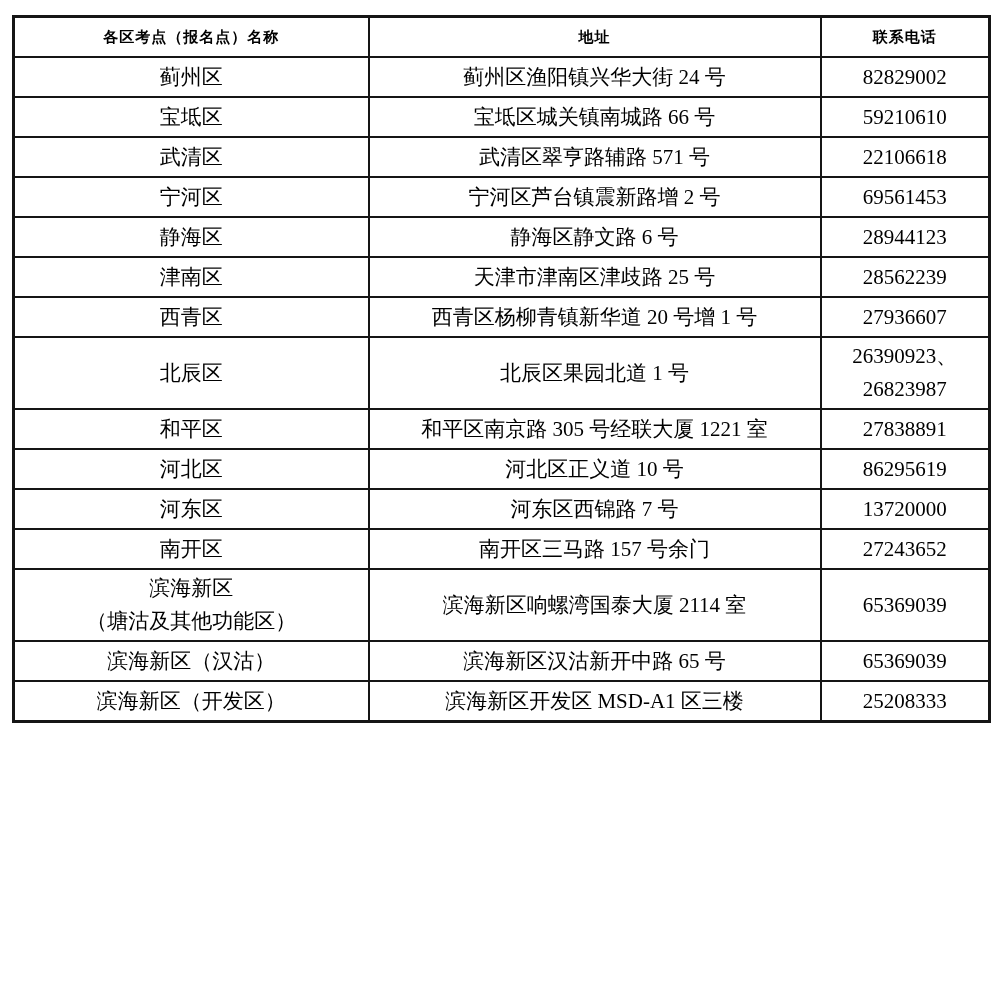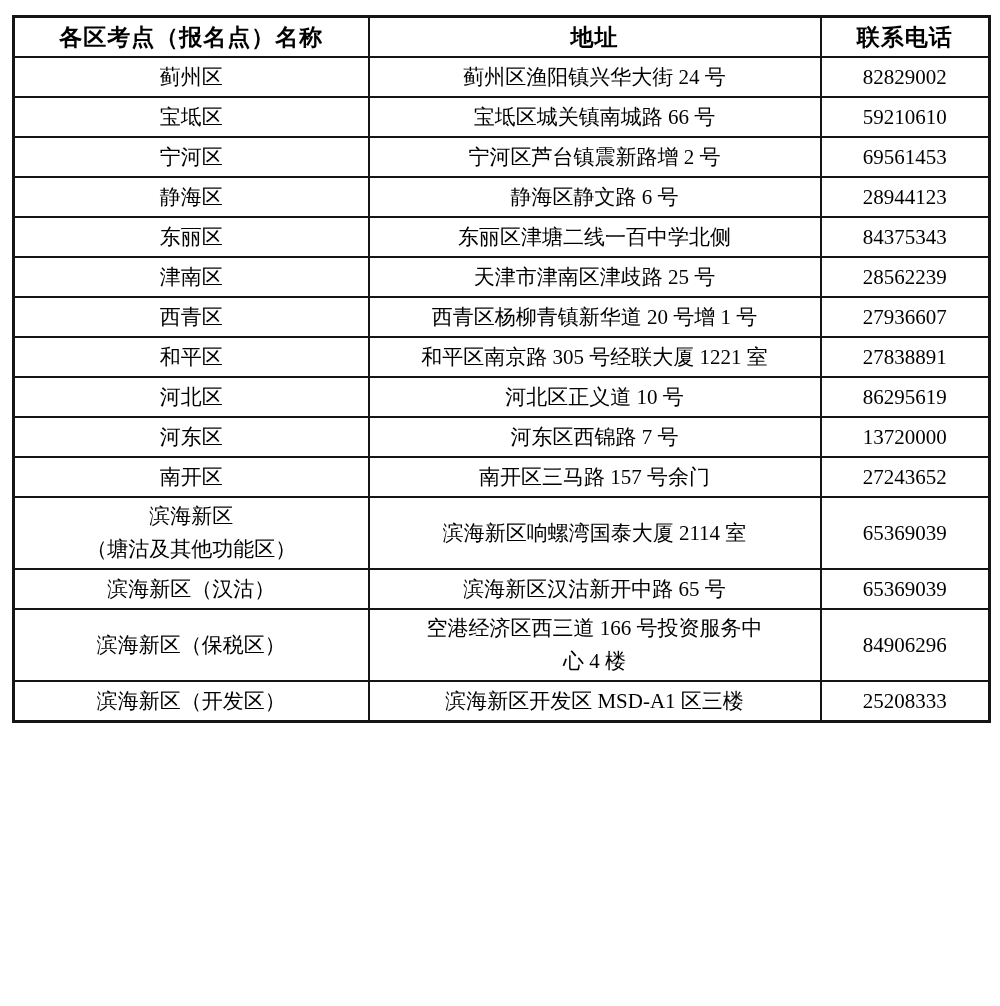--- a/index.html
+++ b/index.html
@@ -32,21 +32,21 @@
     border: 2px solid #151515;
     text-align: center;
     vertical-align: middle;
     padding: 2px 4px;
     white-space: pre-line;
     overflow: hidden;
   }
   th {
     font-family: "Liberation Sans", "DejaVu Sans", sans-serif;
     font-weight: bold;
-    font-size: 23px;
+    font-size: 15px;
     height: 34px;
     line-height: 30px;
     letter-spacing: 1px;
   }
   td {
     font-size: 21px;
     line-height: 33px;
     height: 34px;
   }
   tr { height: 38px; }
@@ -73,43 +73,49 @@
           <td>蓟州区</td>
           <td>蓟州区渔阳镇兴华大街 24 号</td>
           <td>82829002</td>
         </tr>
         <tr>
           <td>宝坻区</td>
           <td>宝坻区城关镇南城路 66 号</td>
           <td>59210610</td>
         </tr>
         <tr>
+          <td>武清区</td>
+          <td>武清区翠亨路辅路 571 号</td>
+          <td>22106618</td>
+        </tr>
+        <tr>
           <td>宁河区</td>
           <td>宁河区芦台镇震新路增 2 号</td>
           <td>69561453</td>
         </tr>
         <tr>
           <td>静海区</td>
           <td>静海区静文路 6 号</td>
           <td>28944123</td>
         </tr>
         <tr>
-          <td>东丽区</td>
-          <td>东丽区津塘二线一百中学北侧</td>
-          <td>84375343</td>
-        </tr>
-        <tr>
           <td>津南区</td>
           <td>天津市津南区津歧路 25 号</td>
           <td>28562239</td>
         </tr>
         <tr>
           <td>西青区</td>
           <td>西青区杨柳青镇新华道 20 号增 1 号</td>
           <td>27936607</td>
+        </tr>
+        <tr>
+          <td>北辰区</td>
+          <td>北辰区果园北道 1 号</td>
+          <td>26390923、
+26823987</td>
         </tr>
         <tr>
           <td>和平区</td>
           <td>和平区南京路 305 号经联大厦 1221 室</td>
           <td>27838891</td>
         </tr>
         <tr>
           <td>河北区</td>
           <td>河北区正义道 10 号</td>
           <td>86295619</td>
@@ -129,25 +135,19 @@
 （塘沽及其他功能区）</td>
           <td>滨海新区响螺湾国泰大厦 2114 室</td>
           <td>65369039</td>
         </tr>
         <tr>
           <td>滨海新区（汉沽）</td>
           <td>滨海新区汉沽新开中路 65 号</td>
           <td>65369039</td>
         </tr>
         <tr>
-          <td>滨海新区（保税区）</td>
-          <td>空港经济区西三道 166 号投资服务中
-心 4 楼</td>
-          <td>84906296</td>
-        </tr>
-        <tr>
           <td>滨海新区（开发区）</td>
           <td>滨海新区开发区 MSD-A1 区三楼</td>
           <td>25208333</td>
         </tr>
       </tbody>
   </table>
 </div>
 
 </body></html>

